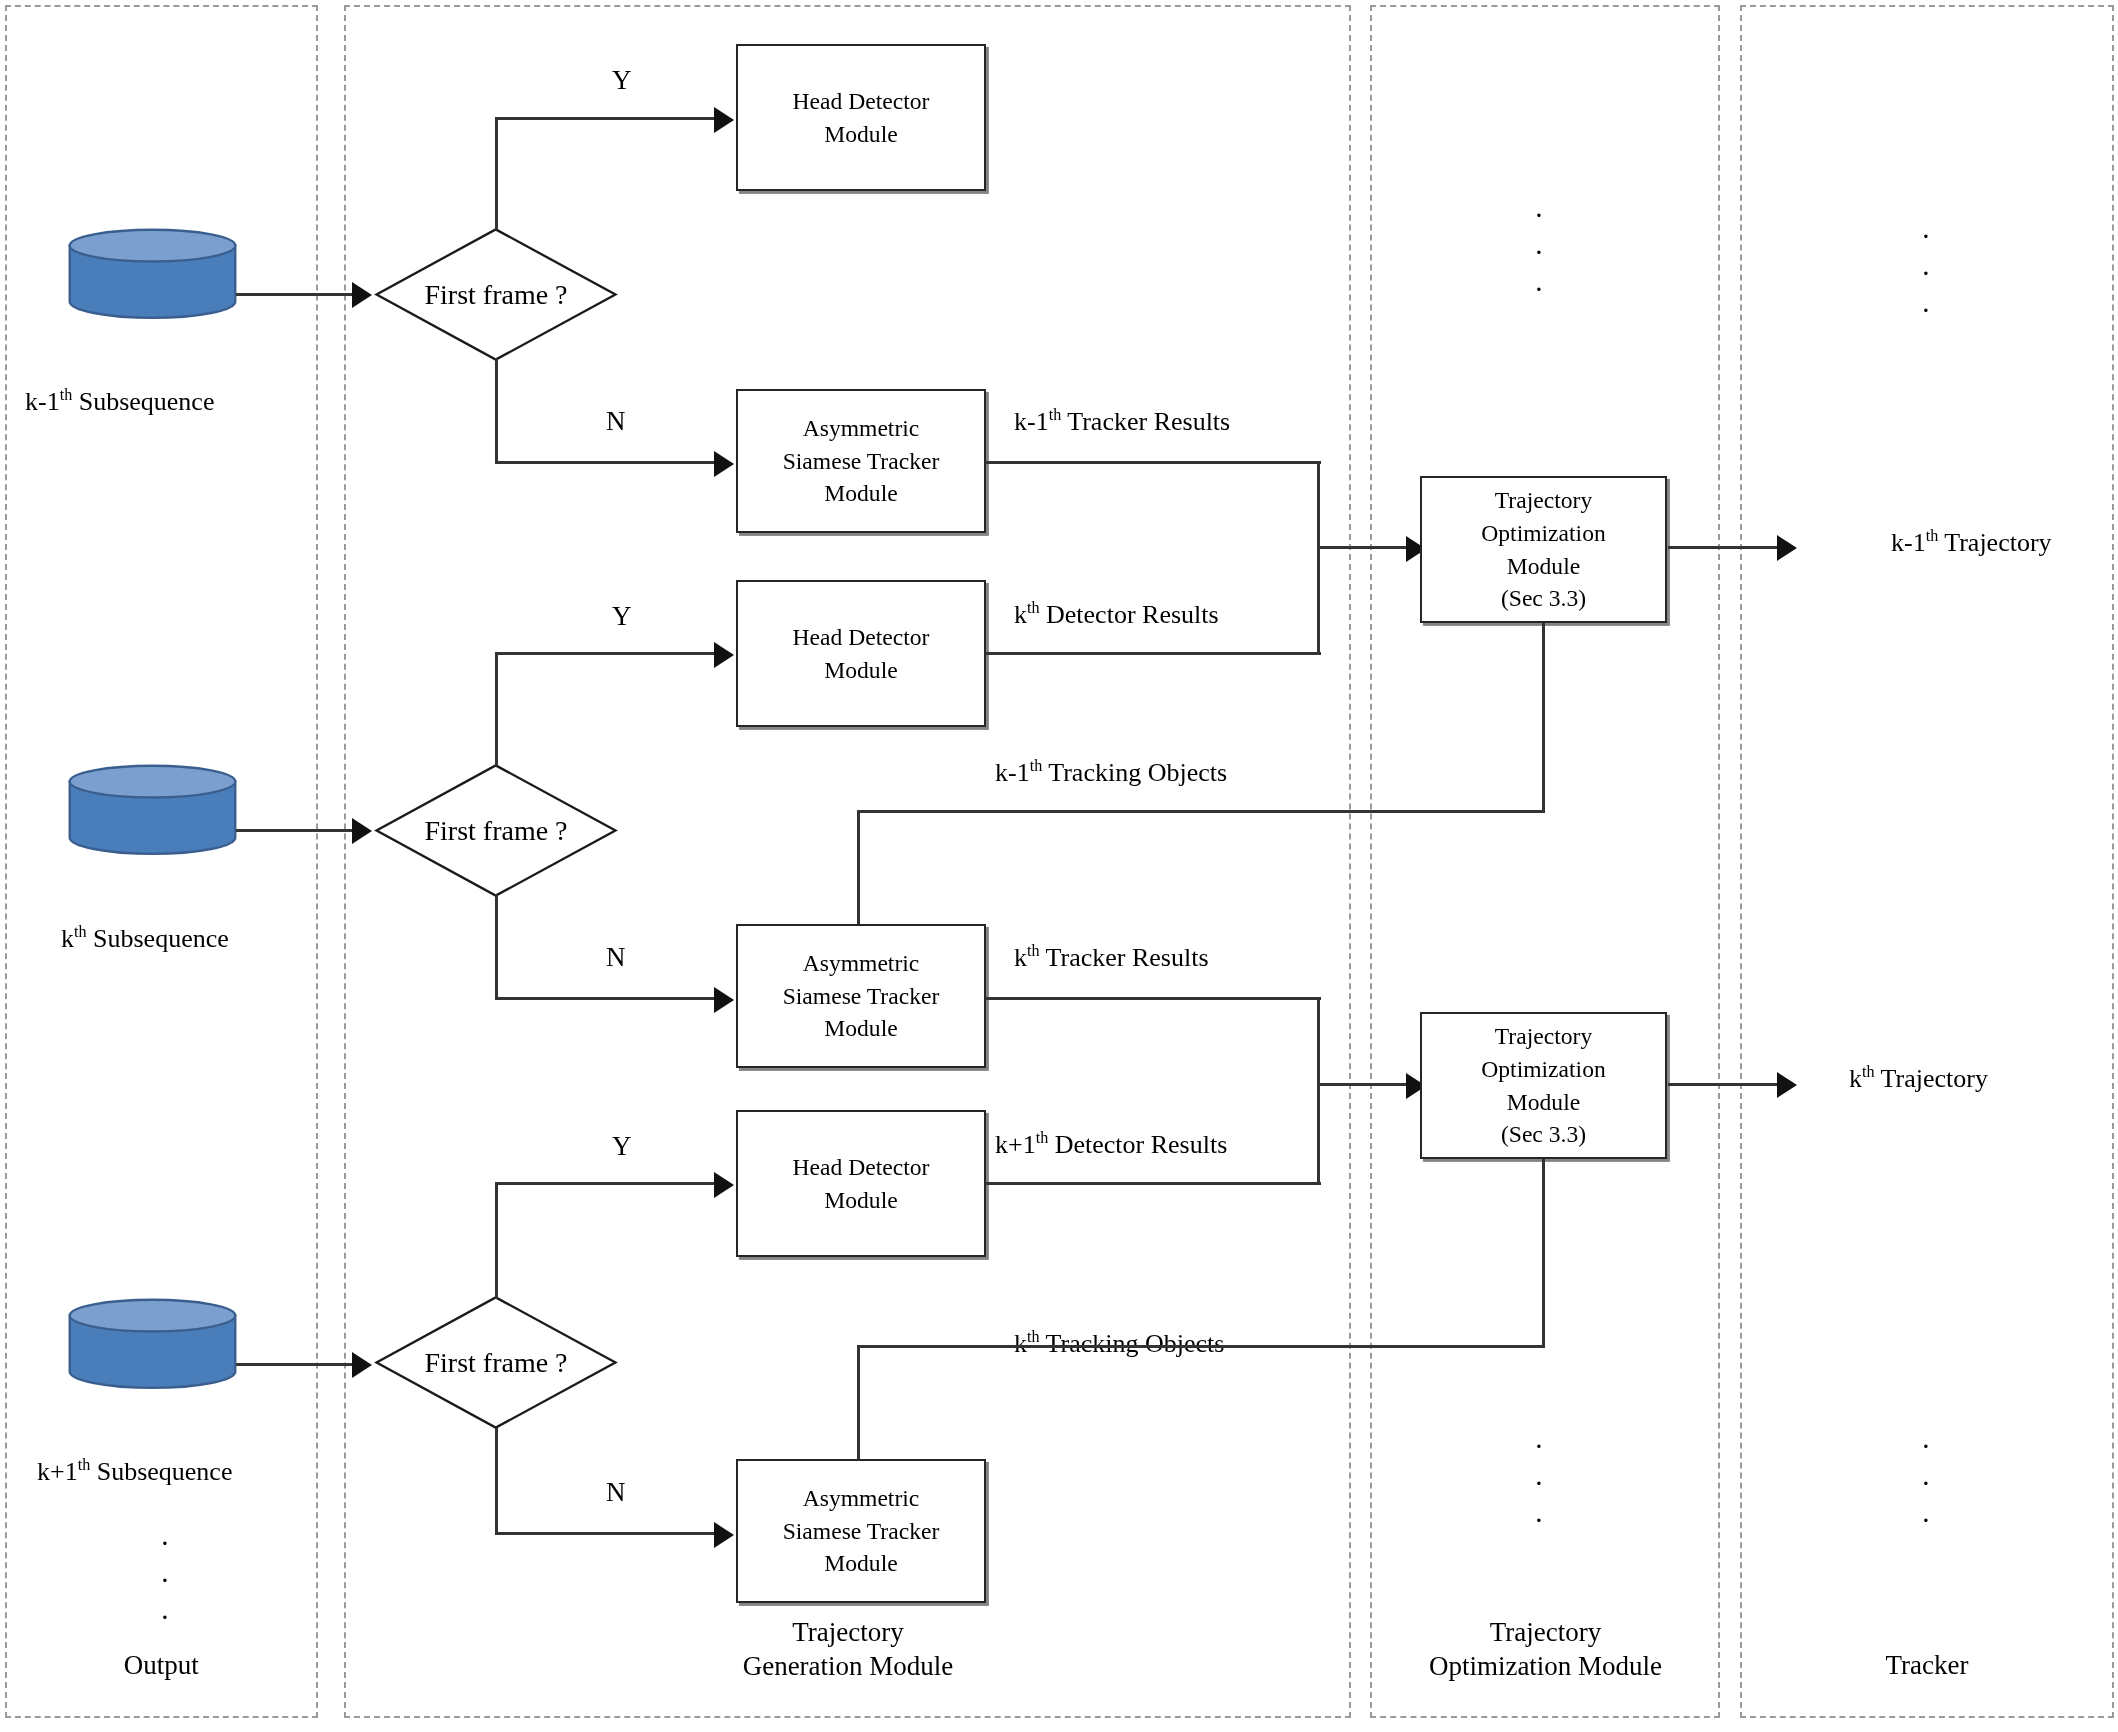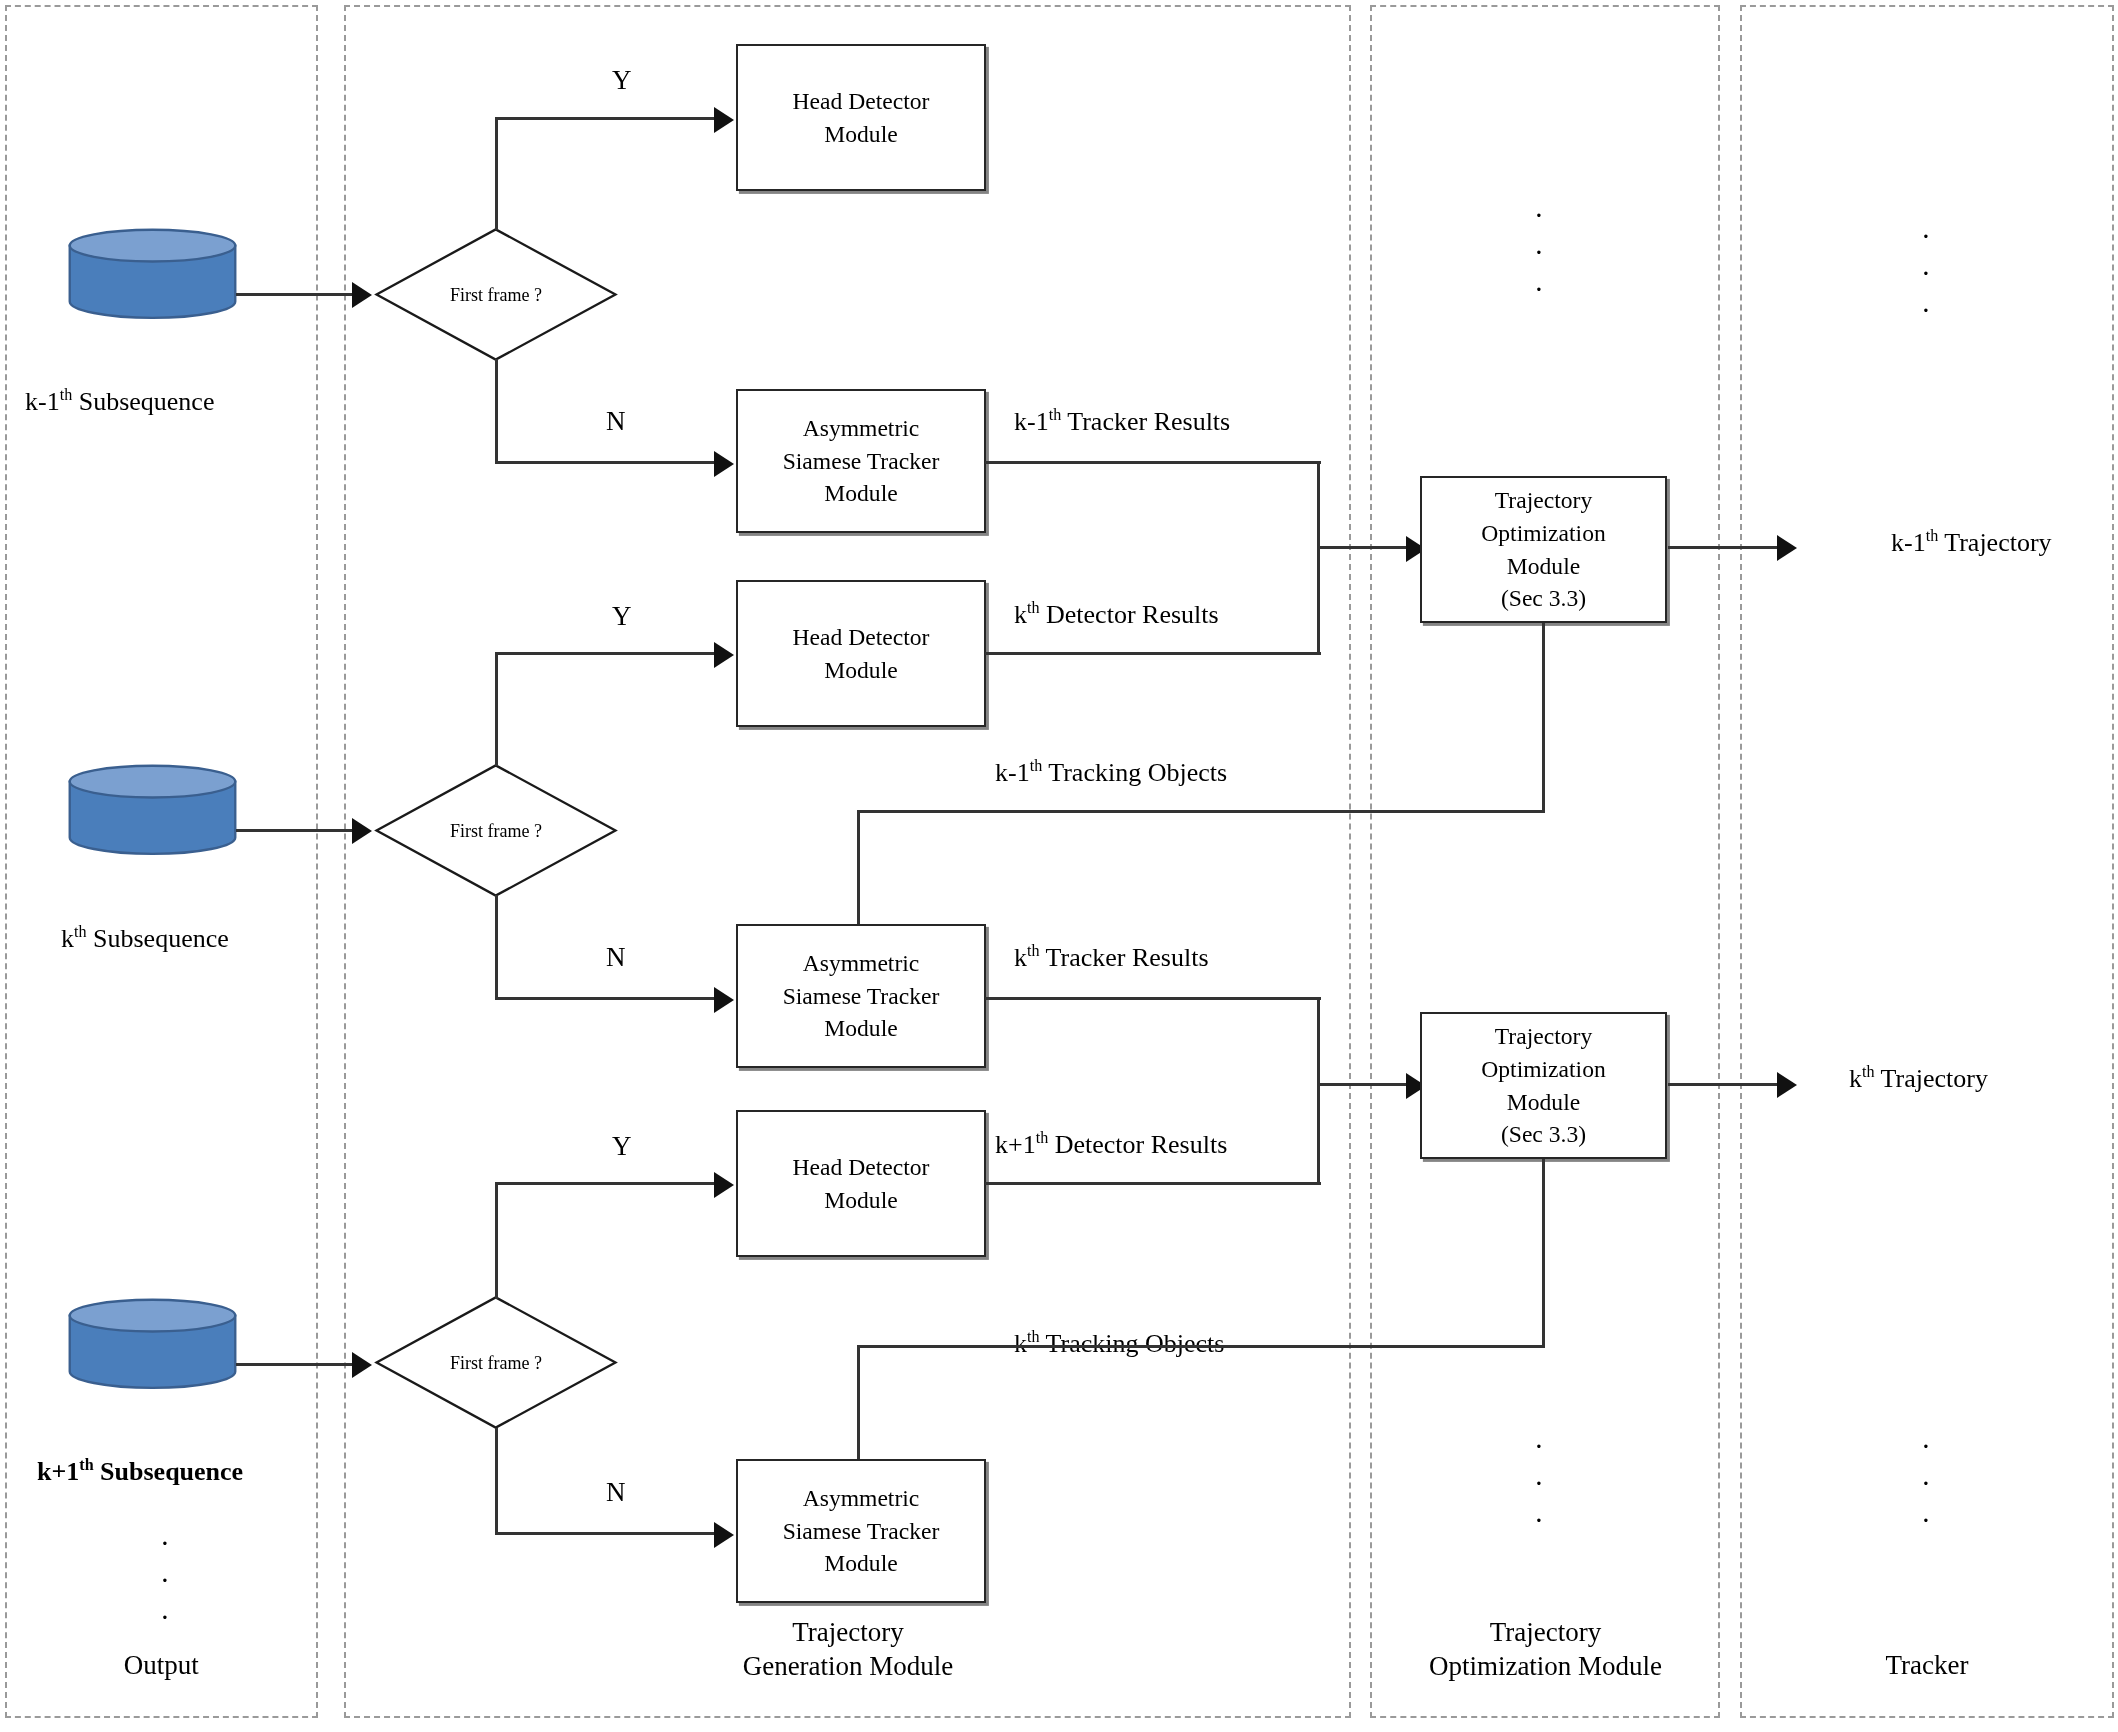--- a/index.html
+++ b/index.html
@@ -52,21 +52,21 @@
   .diamond {
     position: absolute;
   }
   .diamond svg { display: block; }
   .diamond .dlabel {
     position: absolute;
     left: 0; right: 0;
     top: 50%;
     transform: translateY(-50%);
     text-align: center;
-    font-size: 18px;
+    font-size: 28px;
     color: #000;
   }
   
   .cyl { position: absolute; }
   .cyl svg { display: block; }
   
   .hline, .vline {
     position: absolute;
     background: #333333;
   }
@@ -150,21 +150,21 @@
   <div class="lbl" style="left:61px; top:923px;">
     <span>k</span><span class="sup">th</span><span> Subsequence</span>
   </div>
 
   <div class="cyl" style="left:67px; top:1298px; width:171px; height:91px;">
     <svg width="171" height="91" viewBox="0 0 290 155">
       <path d="M4 30 L4 125 A141 28 0 0 0 286 125 L286 30 Z" fill="#4a7ebb" stroke="#3a5f8f" stroke-width="4"></path>
       <ellipse cx="145" cy="30" rx="141" ry="27" fill="#7ba0d0" stroke="#3a5f8f" stroke-width="4"></ellipse>
     </svg>
   </div>
-  <div class="lbl" style="left:37px; top:1456px;font-weight:bold;">
+  <div class="lbl" style="left:37px; top:1456px;">
     <span>k+1</span><span class="sup">th</span><span> Subsequence</span>
   </div>
 
   <div class="vdots" style="left:156px; top:1528px; width:17.7px; height:88px;">
     <span>.</span>
     <span>.</span>
     <span>.</span>
   </div>
 
   <div class="hline" style="left:236px; top:293px; width:118px;"></div>

